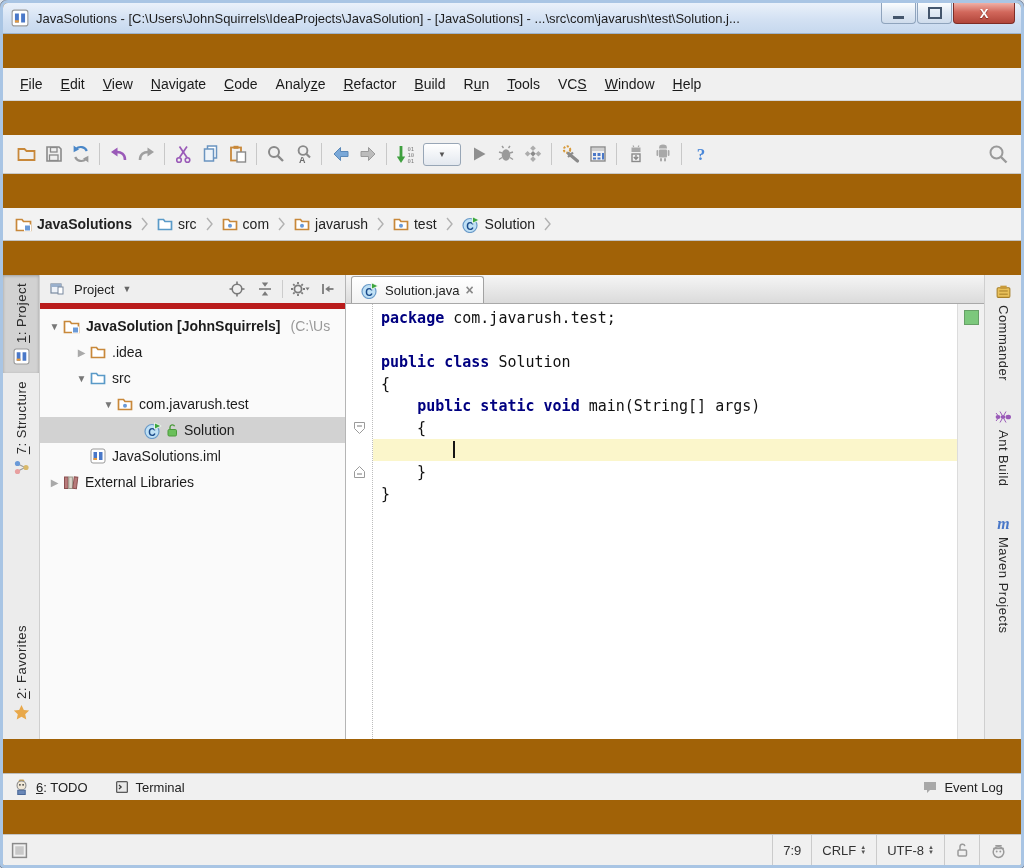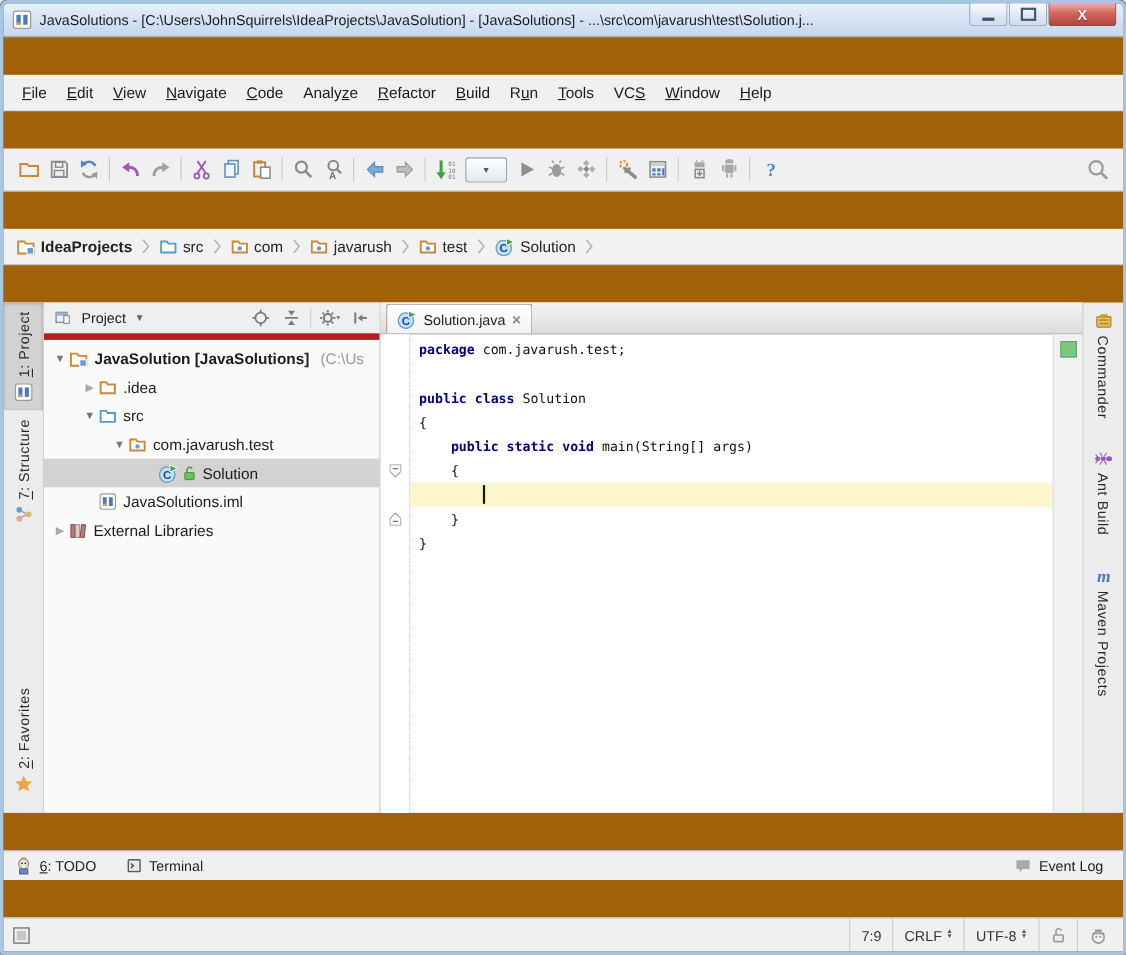--- a/index.html
+++ b/index.html
@@ -58,21 +58,21 @@
   .tsuffix{color:#999;margin-left:10px;}
   
   .editor{flex:1;display:flex;flex-direction:column;min-width:0;background:#fff;}
   .tabbar{height:28px;flex:0 0 auto;background:linear-gradient(#f5f5f5,#dbdbdb);border-bottom:1px solid #a9a9a9;display:flex;align-items:flex-end;padding-left:5px;}
   .tab{display:flex;align-items:center;gap:6px;background:linear-gradient(#ffffff,#f2f2f2);border:1px solid #a2a2a2;border-bottom:none;border-radius:3px 3px 0 0;padding:0 9px;height:26px;font-size:13px;color:#222;}
   .tab-close{color:#888;font-size:14px;font-weight:bold;line-height:1;cursor:default;}
   .ebody{flex:1;display:flex;min-height:0;}
   .gutter{width:26px;flex:0 0 auto;border-right:1px dotted #bdbdbd;padding-top:3px;background:#fff;}
   .gcell{height:22px;display:flex;align-items:center;justify-content:center;}
   .codearea{flex:1;padding-top:3px;min-width:0;position:relative;}
-  .cl{height:22px;line-height:22px;white-space:pre;font-family:"DejaVu Sans Mono",monospace;font-size:12px;color:#111;padding-left:8px;}
+  .cl{height:22px;line-height:22px;white-space:pre;font-family:"DejaVu Sans Mono",monospace;font-size:15px;color:#111;padding-left:8px;}
   .cl.current{background:#fbf6cb;}
   .kw{color:#000080;font-weight:bold;}
   .caret{display:inline-block;width:2px;height:17px;background:#151515;vertical-align:middle;margin-top:-3px;}
   .estripe{width:26px;flex:0 0 auto;background:#f1f1f1;border-left:1px solid #dcdcdc;position:relative;}
   .indicator{position:absolute;top:6px;left:6px;width:13px;height:13px;background:#7cc87c;border:1px solid #66a066;}
   
   .bottombar{height:26px;flex:0 0 auto;border-top:1px solid #bdbdbd;display:flex;align-items:center;background:#f0f0f0;font-size:13px;color:#222;padding:0 10px;}
   .bitem{display:flex;align-items:center;gap:6px;margin-right:26px;cursor:default;}
   .bitem u{text-decoration:underline;}
   .bottombar .spacer{flex:1;}
@@ -351,21 +351,21 @@
     </div>
 
   <div class="crumbs" id="crumbs">
       <div class="crumb bold">
         <span class="icon">
           <svg width="17" height="15" viewBox="0 0 17 15">
             <path d="M1.5 2.5h5.5l1.5 2h7v9h-14z" fill="#fff" stroke="#c8883a" stroke-width="1.7"></path>
             <rect x="9.5" y="8" width="6" height="6" fill="#6a9ad8" stroke="#fff"></rect>
           </svg>
         </span>
-        <span>IdeaProjects</span>
+        <span>JavaSolutions</span>
       </div>
       <span class="crumb-sep">
         <svg width="7" height="14" viewBox="0 0 7 14">
           <polyline points="1,1 6,7 1,13" fill="none" stroke="#b2b2b2" stroke-width="1.4"></polyline>
         </svg>
       </span>
       <div class="crumb">
         <span class="icon">
           <svg width="16" height="14" viewBox="0 0 16 14">
             <path d="M1.5 2.5h5l1.5 2h6.5v8h-13z" fill="#fff" stroke="#5a9ac8" stroke-width="1.7"></path>
@@ -540,21 +540,21 @@
           <div class="trow" style="padding-left:6px;">
             <span class="texp">▼</span>
             <span class="ic">
               <span class="icon">
                 <svg width="17" height="15" viewBox="0 0 17 15">
                   <path d="M1.5 2.5h5.5l1.5 2h7v9h-14z" fill="#fff" stroke="#c8883a" stroke-width="1.7"></path>
                   <rect x="9.5" y="8" width="6" height="6" fill="#6a9ad8" stroke="#fff"></rect>
                 </svg>
               </span>
             </span>
-            <span class="tlabel bold">JavaSolution [JavaSolutions]</span>
+            <span class="tlabel bold">JavaSolution [JohnSquirrels]</span>
             <span class="tsuffix">(C:\Us</span>
           </div>
           <div class="trow" style="padding-left:33px;">
             <span class="texp light">▶</span>
             <span class="ic">
               <span class="icon">
                 <svg width="16" height="14" viewBox="0 0 16 14">
                   <path d="M1.5 2.5h5l1.5 2h6.5v8h-13z" fill="#fff" stroke="#c8883a" stroke-width="1.7"></path>
                 </svg>
               </span>

